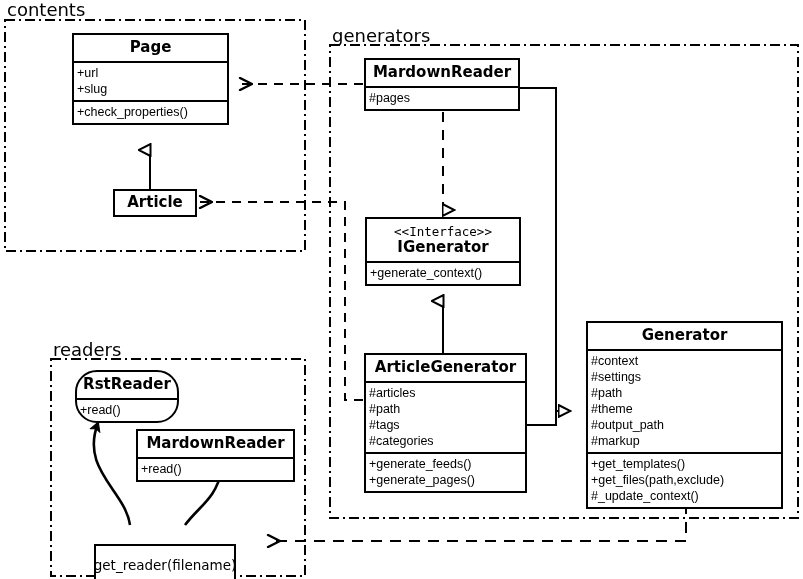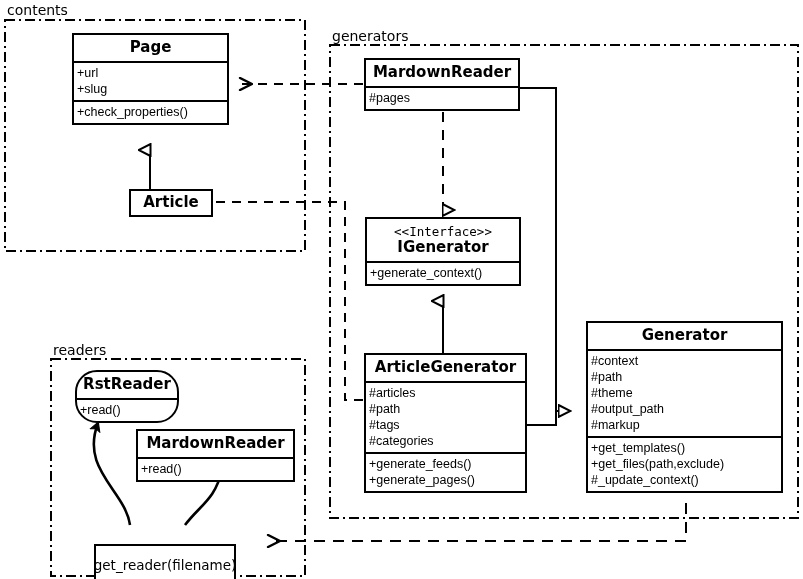--- a/index.html
+++ b/index.html
@@ -19,21 +19,21 @@
     position: absolute;
     left: 0;
     top: 0;
     width: 803px;
     height: 579px;
     pointer-events: none;
   }
   .pkg-label {
     position: absolute;
     font-family: "DejaVu Sans", sans-serif;
-    font-size: 14px;
+    font-size: 18px;
     color: #000;
     white-space: nowrap;
     line-height: 16px;
   }
   .umlbox {
     position: absolute;
     box-sizing: border-box;
     border: 2px solid #000;
     background: #ffffff;
     z-index: 5;
@@ -134,21 +134,21 @@
     <div class="uml-title">Page</div>
     <div class="uml-sect">
       <div class="uml-item">+url</div>
       <div class="uml-item">+slug</div>
     </div>
     <div class="uml-sect">
       <div class="uml-item">+check_properties()</div>
     </div>
   </div>
 
-  <div class="umlbox" style="left:113px; top:189px; width:84px;margin-left:16px;">
+  <div class="umlbox" style="left:113px; top:189px; width:84px;">
     <div class="uml-title" style="padding-top:3px; padding-bottom:4px;">Article</div>
   </div>
 
   <div class="umlbox" style="left:364px; top:58px; width:156px;">
     <div class="uml-title">MardownReader</div>
     <div class="uml-sect">
       <div class="uml-item">#pages</div>
     </div>
   </div>
 
@@ -173,20 +173,21 @@
     <div class="uml-sect">
       <div class="uml-item">+generate_feeds()</div>
       <div class="uml-item">+generate_pages()</div>
     </div>
   </div>
 
   <div class="umlbox" style="left:586px; top:321px; width:197px;">
     <div class="uml-title">Generator</div>
     <div class="uml-sect">
       <div class="uml-item">#context</div>
+      <div class="uml-item">#settings</div>
       <div class="uml-item">#path</div>
       <div class="uml-item">#theme</div>
       <div class="uml-item">#output_path</div>
       <div class="uml-item">#markup</div>
     </div>
     <div class="uml-sect">
       <div class="uml-item">+get_templates()</div>
       <div class="uml-item">+get_files(path,exclude)</div>
       <div class="uml-item">#_update_context()</div>
     </div>

